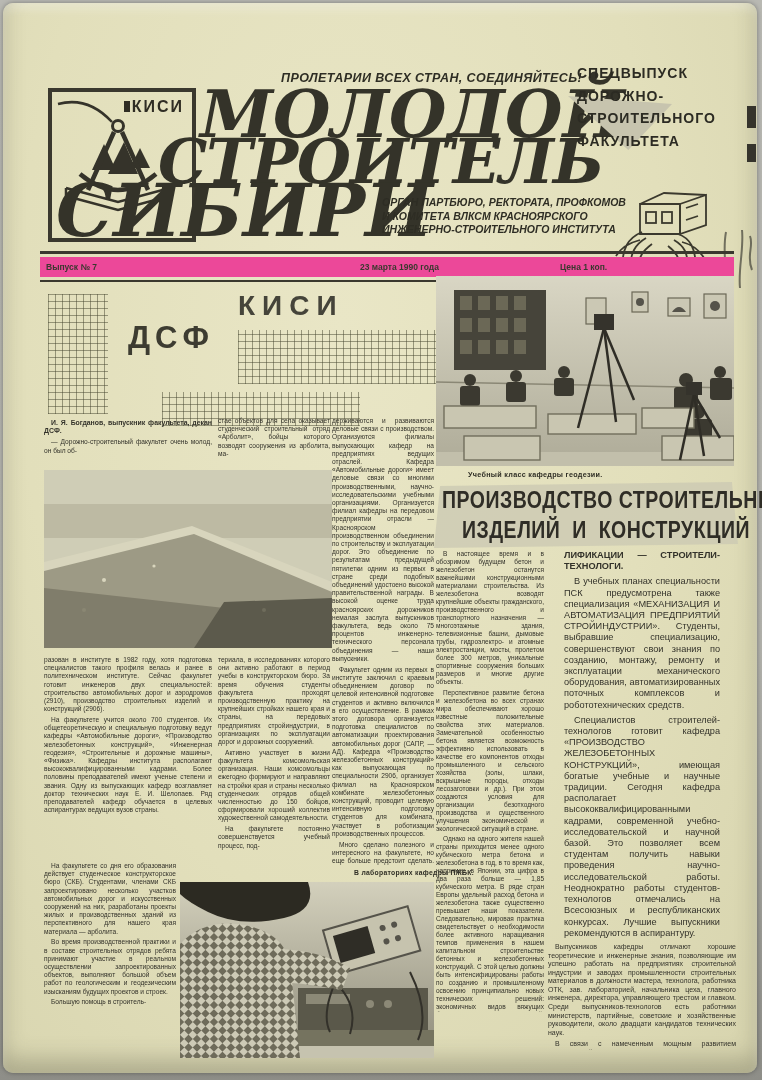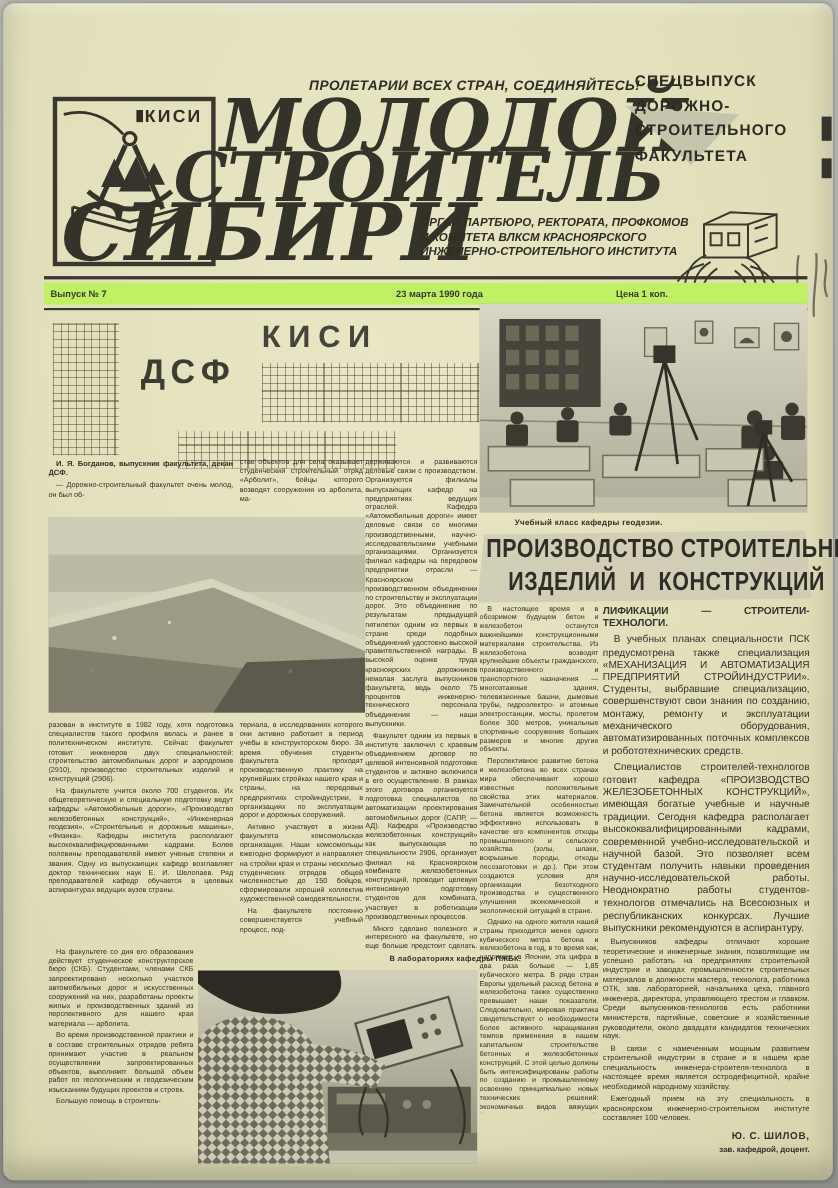--- a/index.html
+++ b/index.html
@@ -19,40 +19,40 @@
   .logo-kisi{font-weight:bold;font-size:16px;letter-spacing:2px;color:#2f2d24;}
   .flag{display:inline-block;width:6px;height:11px;background:#2f2d24;margin-right:2px;}
   .slogan{font-style:italic;font-weight:bold;font-size:12.5px;letter-spacing:.4px;color:#2e2d24;}
   .mast{font-family:"DejaVu Serif",serif;font-style:italic;font-weight:bold;color:#343329;white-space:nowrap;}
   .organ{font-style:italic;font-weight:bold;font-size:10.5px;line-height:13.5px;color:#2e2d24;margin-left:28px;}
   .special p{margin:0;font-weight:bold;font-size:14px;line-height:22.5px;letter-spacing:1px;color:#2c2b23;transform-origin:left;}
   .tri{background:#c7c4ae;clip-path:polygon(0 0,100% 15%,58% 100%);}
   .edge-dash{background:#35332c;}
   
   .rule{background:#3a382e;}
-  .date-band{background:#bef264;text-align:right;}
+  .date-band{background:#ec4899;text-align:right;}
   .date-text{font-size:8.5px;font-weight:bold;color:#3a392f;white-space:nowrap;}
   
   .grid{
     background-image:
       repeating-linear-gradient(0deg, rgba(70,70,48,.5) 0 1px, transparent 1px 7px),
       repeating-linear-gradient(90deg, rgba(70,70,48,.5) 0 1px, transparent 1px 7px);
   }
   .hl-sans{font-weight:bold;color:#3d3c31;white-space:nowrap;}
   .hl2{font-weight:bold;font-size:19.5px;color:#2f2d26;transform:scaleY(1.22);transform-origin:top left;white-space:nowrap;letter-spacing:.5px;}
   .band{background:#ccc9b3;clip-path:polygon(2% 6%,98% 0,100% 94%,0 100%);opacity:.8;}
   
   .col{font-size:6.6px;line-height:8.2px;text-align:justify;overflow:hidden;color:#33322a;}
   .col p{margin:0 0 2.6px;text-indent:7px;}
   .col .noind{text-indent:0;}
   .col .caps{font-weight:bold;}
   .byline{font-weight:bold;font-size:6.9px;line-height:8.4px;margin:0 0 1px;}
   .caption{font-weight:bold;font-size:7.2px;letter-spacing:.3px;color:#2f2e25;white-space:nowrap;margin-left:24px;}
   .col-b{font-size:9.2px;line-height:11.2px;}
-  .col-b p{margin:0 0 4px;text-indent:10px;}
+  .col-b p{margin:0 16px 4px;text-indent:10px;}
   .col-b .noind{text-indent:0;}
   .col-b .sm{font-size:7px;line-height:8.6px;text-indent:7px;margin:0 0 2.6px;}
   .col-b .sig-name{text-align:right;font-weight:bold;font-size:9px;letter-spacing:.6px;text-indent:0;margin:5px 0 1px;}
   .col-b .sig-role{text-align:right;font-weight:bold;font-size:7.2px;text-indent:0;}
   .photo{overflow:hidden;background:#c6c3ae;}
   svg{display:block;}
 </style>
 </head>
 <body>
 

